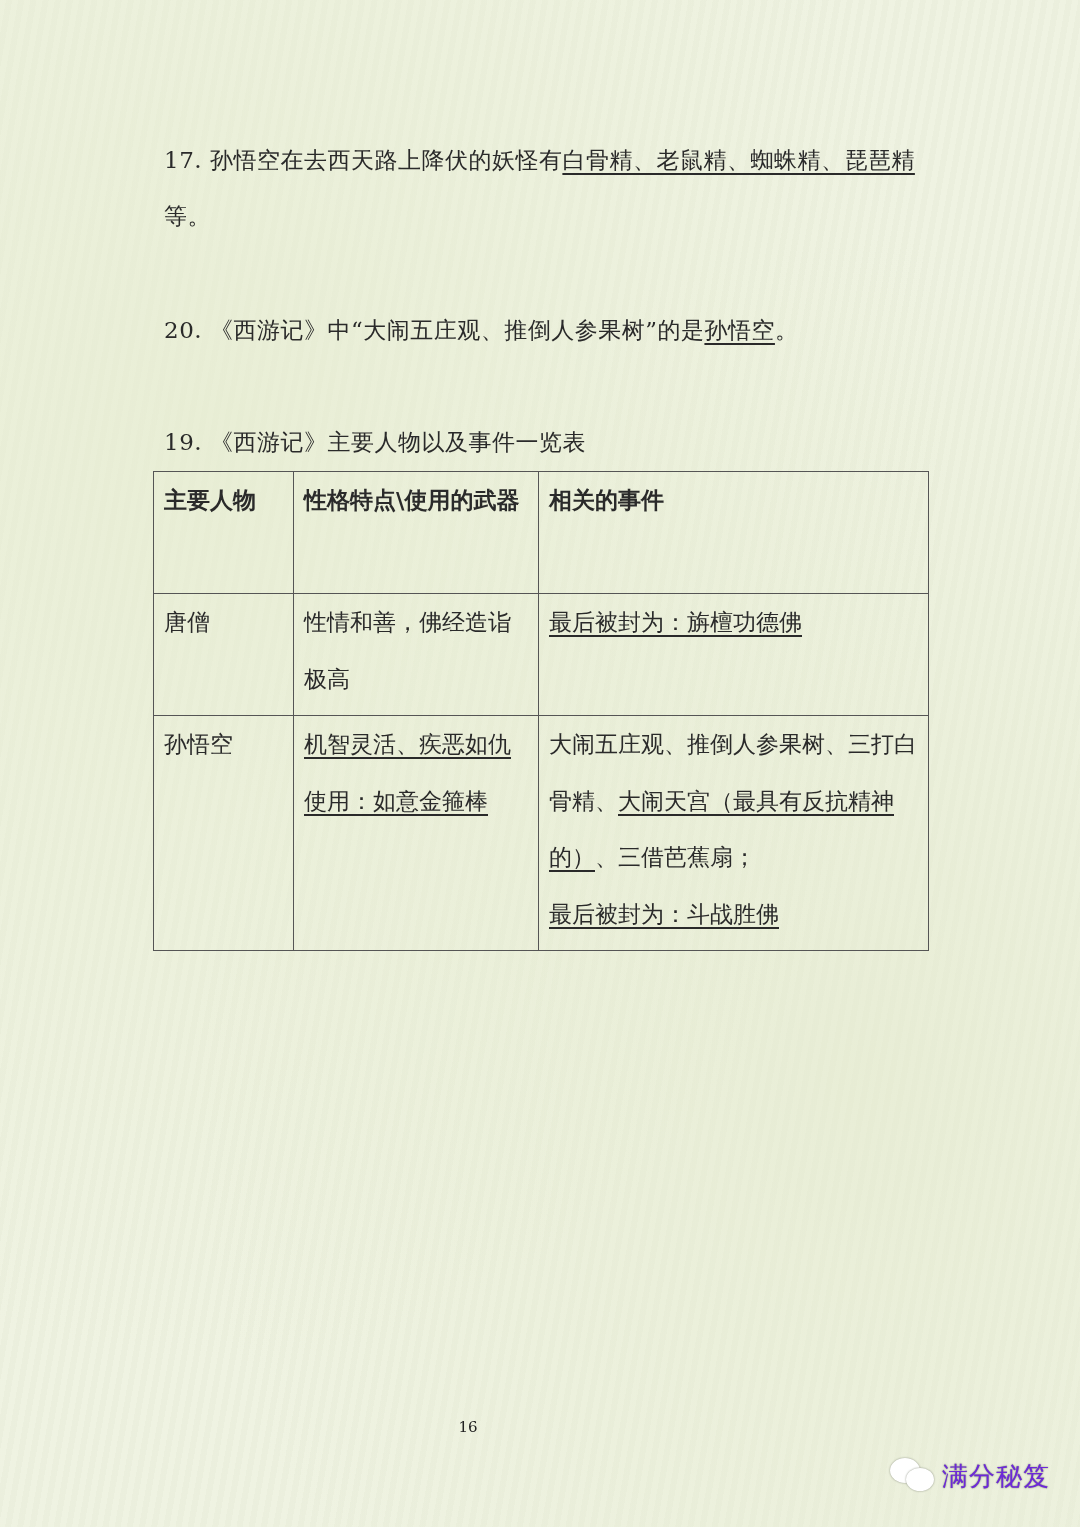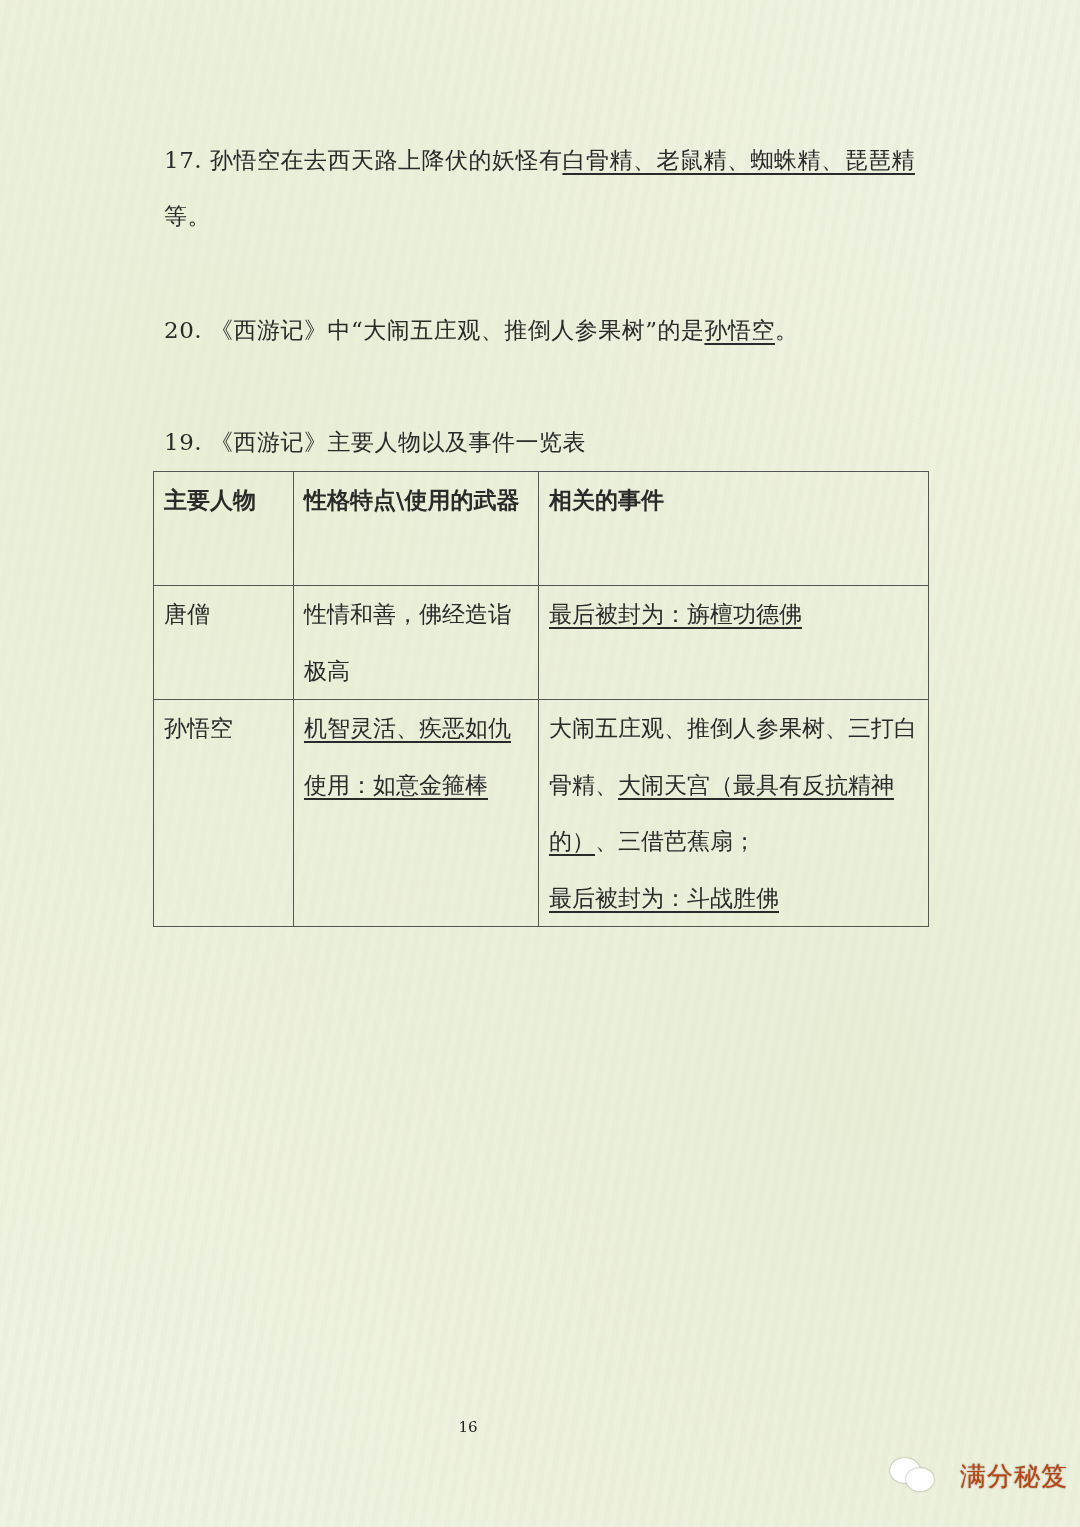--- a/index.html
+++ b/index.html
@@ -22,38 +22,38 @@
   #p18 { top:302px; }
   #p19 { top:414px; }
 
   table.main {
     position:absolute; left:153px; top:471px; width:775px;
     border-collapse:collapse; table-layout:fixed;
     font-size:23px; line-height:56.5px;
   }
   table.main td {
     border:1.5px solid #555; vertical-align:top;
-    padding:0 8px 0 10px; word-break:break-all;
+    padding:0 8px 8px 10px; word-break:break-all;
   }
   table.main col.c1 { width:140px; }
   table.main col.c2 { width:245px; }
   table.main col.c3 { width:390px; }
   table.main tr.head td { font-weight:bold; height:113px; }
   tr.r-tang td { height:113px; }
   tr.r-sun td { height:226px; }
   tr.r-zhu td { height:170px; }
   tr.r-sha td { height:282px; }
   .line { display:block; }
   .pagenum {
     position:absolute; top:1418px; left:0; width:936px; text-align:center;
     font-size:15px; color:#222;
   }
   .watermark {
-    position:absolute; left:890px; top:1458px; display:flex; align-items:center; gap:24px;
-    color:#c2410c; font-size:26px; letter-spacing:1px;
+    position:absolute; left:890px; top:1458px; display:flex; align-items:center; gap:6px;
+    color:#6d28d9; font-size:26px; letter-spacing:1px;
     text-shadow:0 0 1px #8a8f80, 0 0 2px #9aa090;
     font-family: "DejaVu Sans", sans-serif;
   }
   .wm-icon { width:46px; height:36px; position:relative; }
   .bubble { position:absolute; background:#fff; border-radius:50%; box-shadow:0 0 2px #8a8f80; }
   .b1 { left:0; top:0; width:30px; height:25px; }
   .b2 { left:16px; top:10px; width:28px; height:23px; }
 </style>
 </head>
 <body>

